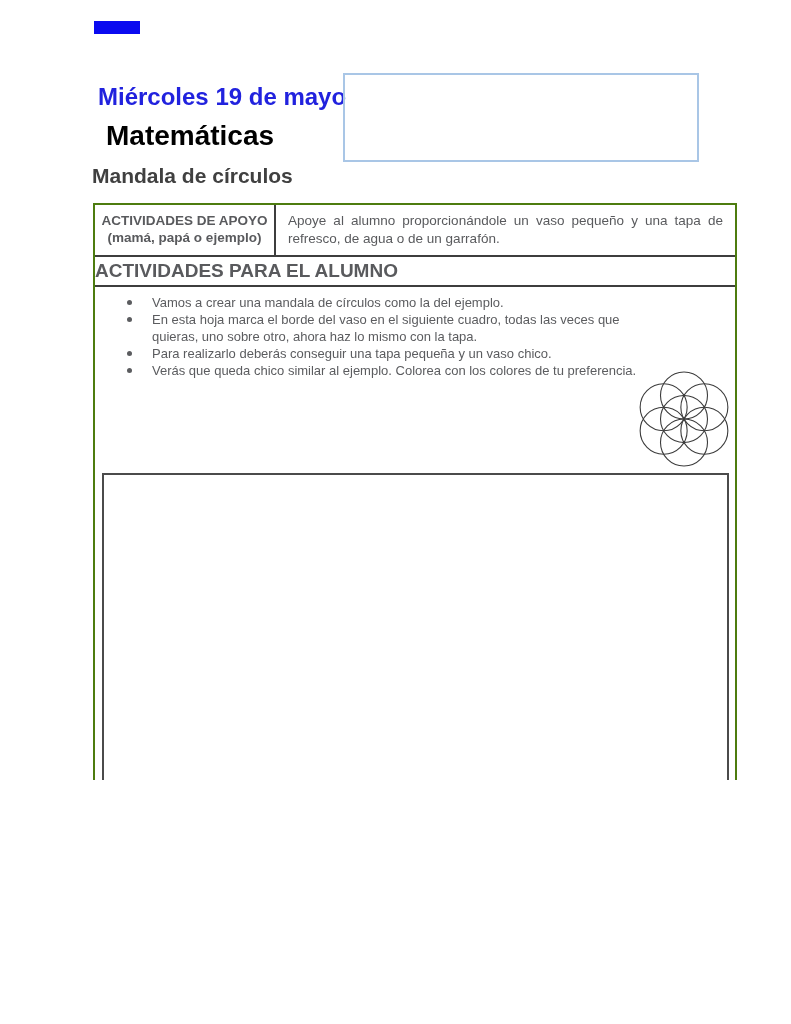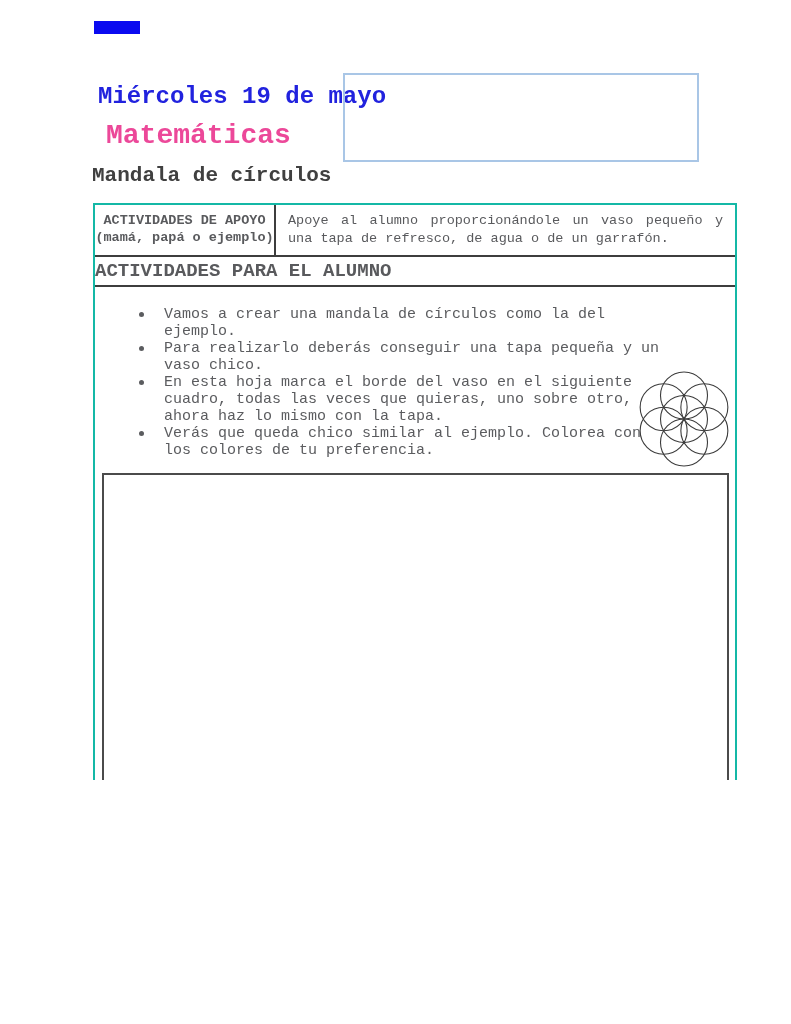--- a/index.html
+++ b/index.html
@@ -1,54 +1,54 @@
 <!DOCTYPE html>
 <html><head>
 <meta charset="utf-8">
 <style>
   html,body{margin:0;padding:0;background:#ffffff;}
   #page{
     position:relative;width:791px;height:780px;background:#ffffff;
-    font-family:Liberation Mono, monospace;overflow:hidden;border-radius:7px;
+    font-family:Liberation Sans, sans-serif;overflow:hidden;border-radius:7px;
   }
   .brand-mark{position:absolute;left:94px;top:21px;width:46px;height:13px;background:#0a0af0;}
   .date-title{position:absolute;left:98px;top:83px;font-size:24px;font-weight:bold;color:#2122de;white-space:nowrap;}
-  .subject-title{position:absolute;left:106px;top:120px;font-size:28px;font-weight:bold;color:#ec4899;white-space:nowrap;}
+  .subject-title{position:absolute;left:106px;top:120px;font-size:28px;font-weight:bold;color:#000000;white-space:nowrap;}
   .activity-title{position:absolute;left:92px;top:164px;font-size:21px;font-weight:bold;color:#404040;white-space:nowrap;}
 
   .info-box{
     position:absolute;left:343px;top:73px;width:356px;height:89px;box-sizing:border-box;
     border:2px solid #a9c6e6;padding:5px 10px 0 10px;
     font-size:13px;line-height:17.5px;color:#595a5d;text-align:justify;
   }
   .info-box .b{font-weight:bold;}
   .info-box p{margin:0;}
 
   .worksheet{
     position:absolute;left:93px;top:203px;width:644px;height:700px;box-sizing:border-box;
-    border:2px solid #14b8a6;color:#595a5d;display:flex;flex-direction:column;
+    border:2px solid #4d7c0f;color:#595a5d;display:flex;flex-direction:column;
   }
   .row1{display:flex;height:50px;border-bottom:2px solid #3d3d3d;flex:0 0 auto;}
   .support-header-cell{
     width:181px;flex:0 0 auto;border-right:2px solid #3d3d3d;box-sizing:border-box;
     text-align:center;font-weight:bold;font-size:13.5px;line-height:17px;padding-top:7px;
   }
   .support-text-cell{
     flex:1;box-sizing:border-box;padding:7px 12px 0 12px;
     font-size:13.5px;line-height:18px;text-align:justify;
   }
   .row2{
     flex:0 0 auto;height:30px;border-bottom:2px solid #3d3d3d;box-sizing:border-box;
     text-align:left;font-weight:bold;font-size:19px;line-height:28px;
   }
   .row3{position:relative;flex:1;}
 
   .bullet-list{
-    position:absolute;left:12px;top:7px;width:555px;margin:12px;padding:0;list-style:none;
-    font-size:15px;line-height:17px;color:#5b5c5f;
+    position:absolute;left:12px;top:7px;width:555px;margin:0;padding:0;list-style:none;
+    font-size:13px;line-height:17px;color:#5b5c5f;
   }
   .bullet-list li{position:relative;padding-left:45px;margin:0;}
   .bullet-list li::before{
     content:"";position:absolute;left:20px;top:6px;width:5px;height:5px;border-radius:50%;background:#5b5c5f;
   }
 
   .seed-illustration{position:absolute;left:541px;top:84px;width:96px;height:96px;}
 
   .drawing-area{
     position:absolute;left:7px;top:186px;width:627px;height:485px;box-sizing:border-box;
@@ -80,22 +80,22 @@
         <div>(mamá, papá o ejemplo)</div>
       </div>
       <div class="support-text-cell">Apoye al alumno proporcionándole un vaso pequeño y una tapa de refresco, de agua o de un garrafón.</div>
     </div>
 
     <div class="row2">ACTIVIDADES PARA EL ALUMNO</div>
 
     <div class="row3">
       <ul class="bullet-list">
         <li>Vamos a crear una mandala de círculos como la del ejemplo.</li>
+        <li>En esta hoja marca el borde del vaso en el siguiente cuadro, todas las veces que quieras, uno sobre otro, ahora haz lo mismo con la tapa.</li>
         <li>Para realizarlo deberás conseguir una tapa pequeña y un vaso chico.</li>
-        <li>En esta hoja marca el borde del vaso en el siguiente cuadro, todas las veces que quieras, uno sobre otro, ahora haz lo mismo con la tapa.</li>
         <li>Verás que queda chico similar al ejemplo. Colorea con los colores de tu preferencia.</li>
       </ul>
 
       <svg class="seed-illustration" viewBox="0 0 96 96" xmlns="http://www.w3.org/2000/svg">
         <g fill="none" stroke="#3c3c3c" stroke-width="1.1">
           <circle cx="48" cy="48" r="23.5"></circle>
           <circle cx="48" cy="24.5" r="23.5"></circle>
           <circle cx="48" cy="71.5" r="23.5"></circle>
           <circle cx="68.35" cy="36.25" r="23.5"></circle>
           <circle cx="68.35" cy="59.75" r="23.5"></circle>

